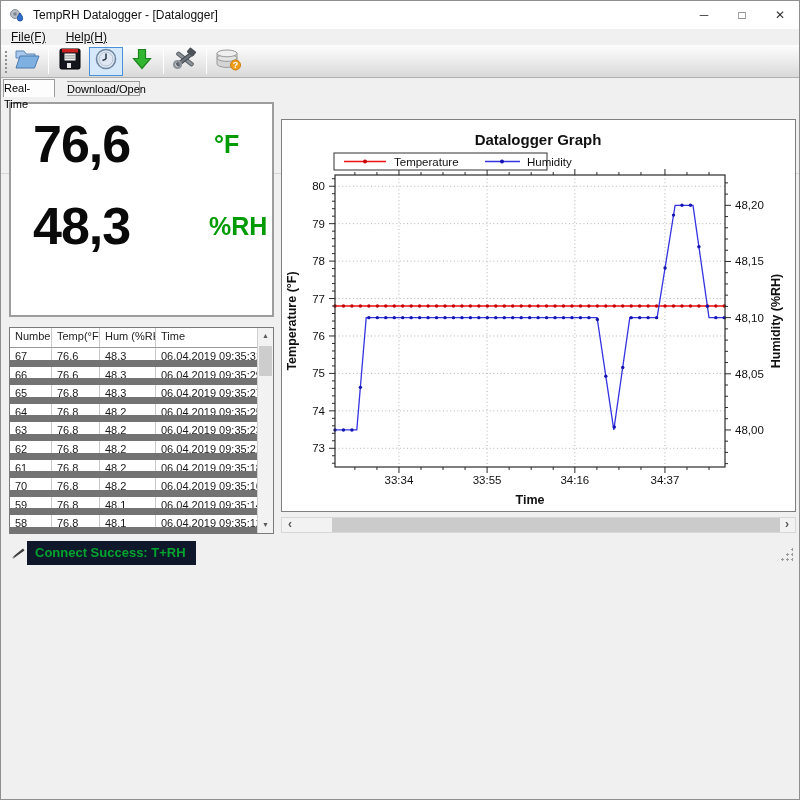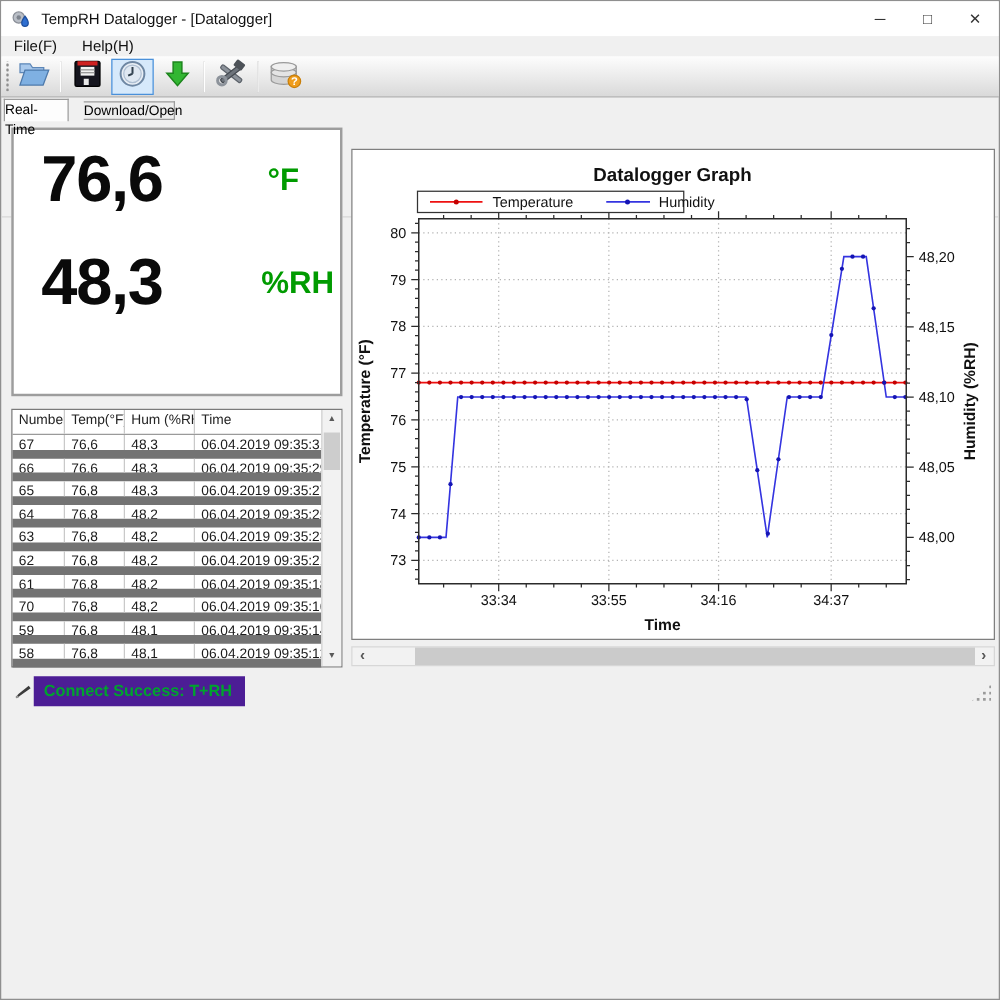--- a/index.html
+++ b/index.html
@@ -7,21 +7,21 @@
   .window { position:absolute; left:0; top:0; width:800px; height:800px; background:#f0f0f0; border:1px solid #8f8f8f; }
 
   
   .titlebar { position:absolute; left:0; top:0; width:100%; height:28px; background:#ffffff; display:flex; align-items:center; }
   .title-icon { width:16px; height:16px; margin-left:8px; position:relative; }
   .title-text { margin-left:8px; font-size:12px; color:#111; }
   .win-controls { position:absolute; right:0; top:0; height:28px; display:flex; }
   .win-btn { width:38px; height:28px; display:flex; align-items:center; justify-content:center; font-size:12px; color:#333; }
 
   
-  .menubar { position:absolute; left:0; top:28px; width:100%; height:16px; background:#f0f0f0; display:flex; align-items:center; }
+  .menubar { position:absolute; left:0; top:28px; width:100%; height:16px; background:#f0f0f0; display:flex; align-items:center;text-decoration:underline; }
   .menu-item { font-size:12px; color:#111; padding:0 10px; height:16px; line-height:16px; }
 
   
   .toolbar { position:absolute; left:0; top:44px; width:100%; height:33px;
     background:linear-gradient(#fdfdfd,#e8e8e8 60%,#d9d9d9); border-bottom:1px solid #b0b0b0; display:flex; align-items:center; }
   .tb-grip { width:6px; height:24px; margin-left:2px; background-image:radial-gradient(circle, #8f8f8f 1px, transparent 1.2px); background-size:4px 4px; background-position:1px 1px; background-repeat:repeat-y; }
   .tb-btn { width:34px; height:29px; display:flex; align-items:center; justify-content:center; margin:0 1px; border:1px solid transparent; }
   .tb-btn.selected { border:1px solid #4a90d9; background:#d6e9fb; }
   .tb-sep { width:1px; height:25px; background:#9f9f9f; border-right:1px solid #fff; margin:0 3px; }
 
@@ -59,21 +59,21 @@
 
   
   .hscroll { position:absolute; left:280px; top:516px; width:515px; height:16px; background:#f2f2f2; border:1px solid #d7d7d7; }
   .hs-btn { position:absolute; top:0; width:16px; height:14px; color:#555; font-size:12px; font-weight:bold; text-align:center; line-height:13px; }
   .hs-left { left:0; } .hs-right { right:0; }
   .hs-thumb { position:absolute; left:50px; top:0; width:448px; height:14px; background:#cbcbcb; }
 
   
   .statusbar { position:absolute; left:0; top:538px; width:100%; height:28px; }
   .status-icon { position:absolute; left:10px; top:6px; }
-  .status-label { position:absolute; left:26px; top:2px; background:#4c1d95; padding:4px 10px 5px 8px; font-size:13px; font-weight:bold; color:var(--status-green); }
+  .status-label { position:absolute; left:26px; top:2px; background:#0f172a; padding:4px 10px 5px 8px; font-size:13px; font-weight:bold; color:var(--status-green); }
   .resize-grip { position:absolute; right:6px; top:8px; width:18px; height:16px;
      background-image:radial-gradient(circle,#9a9a9a 1px, transparent 1.3px); background-size:5px 5px;
      clip-path:polygon(100% 0, 100% 100%, 0 100%); }
 
   svg text { font-family:"Liberation Sans", sans-serif; }
 </style>
 </head>
 <body>
 
 <div class="window">

